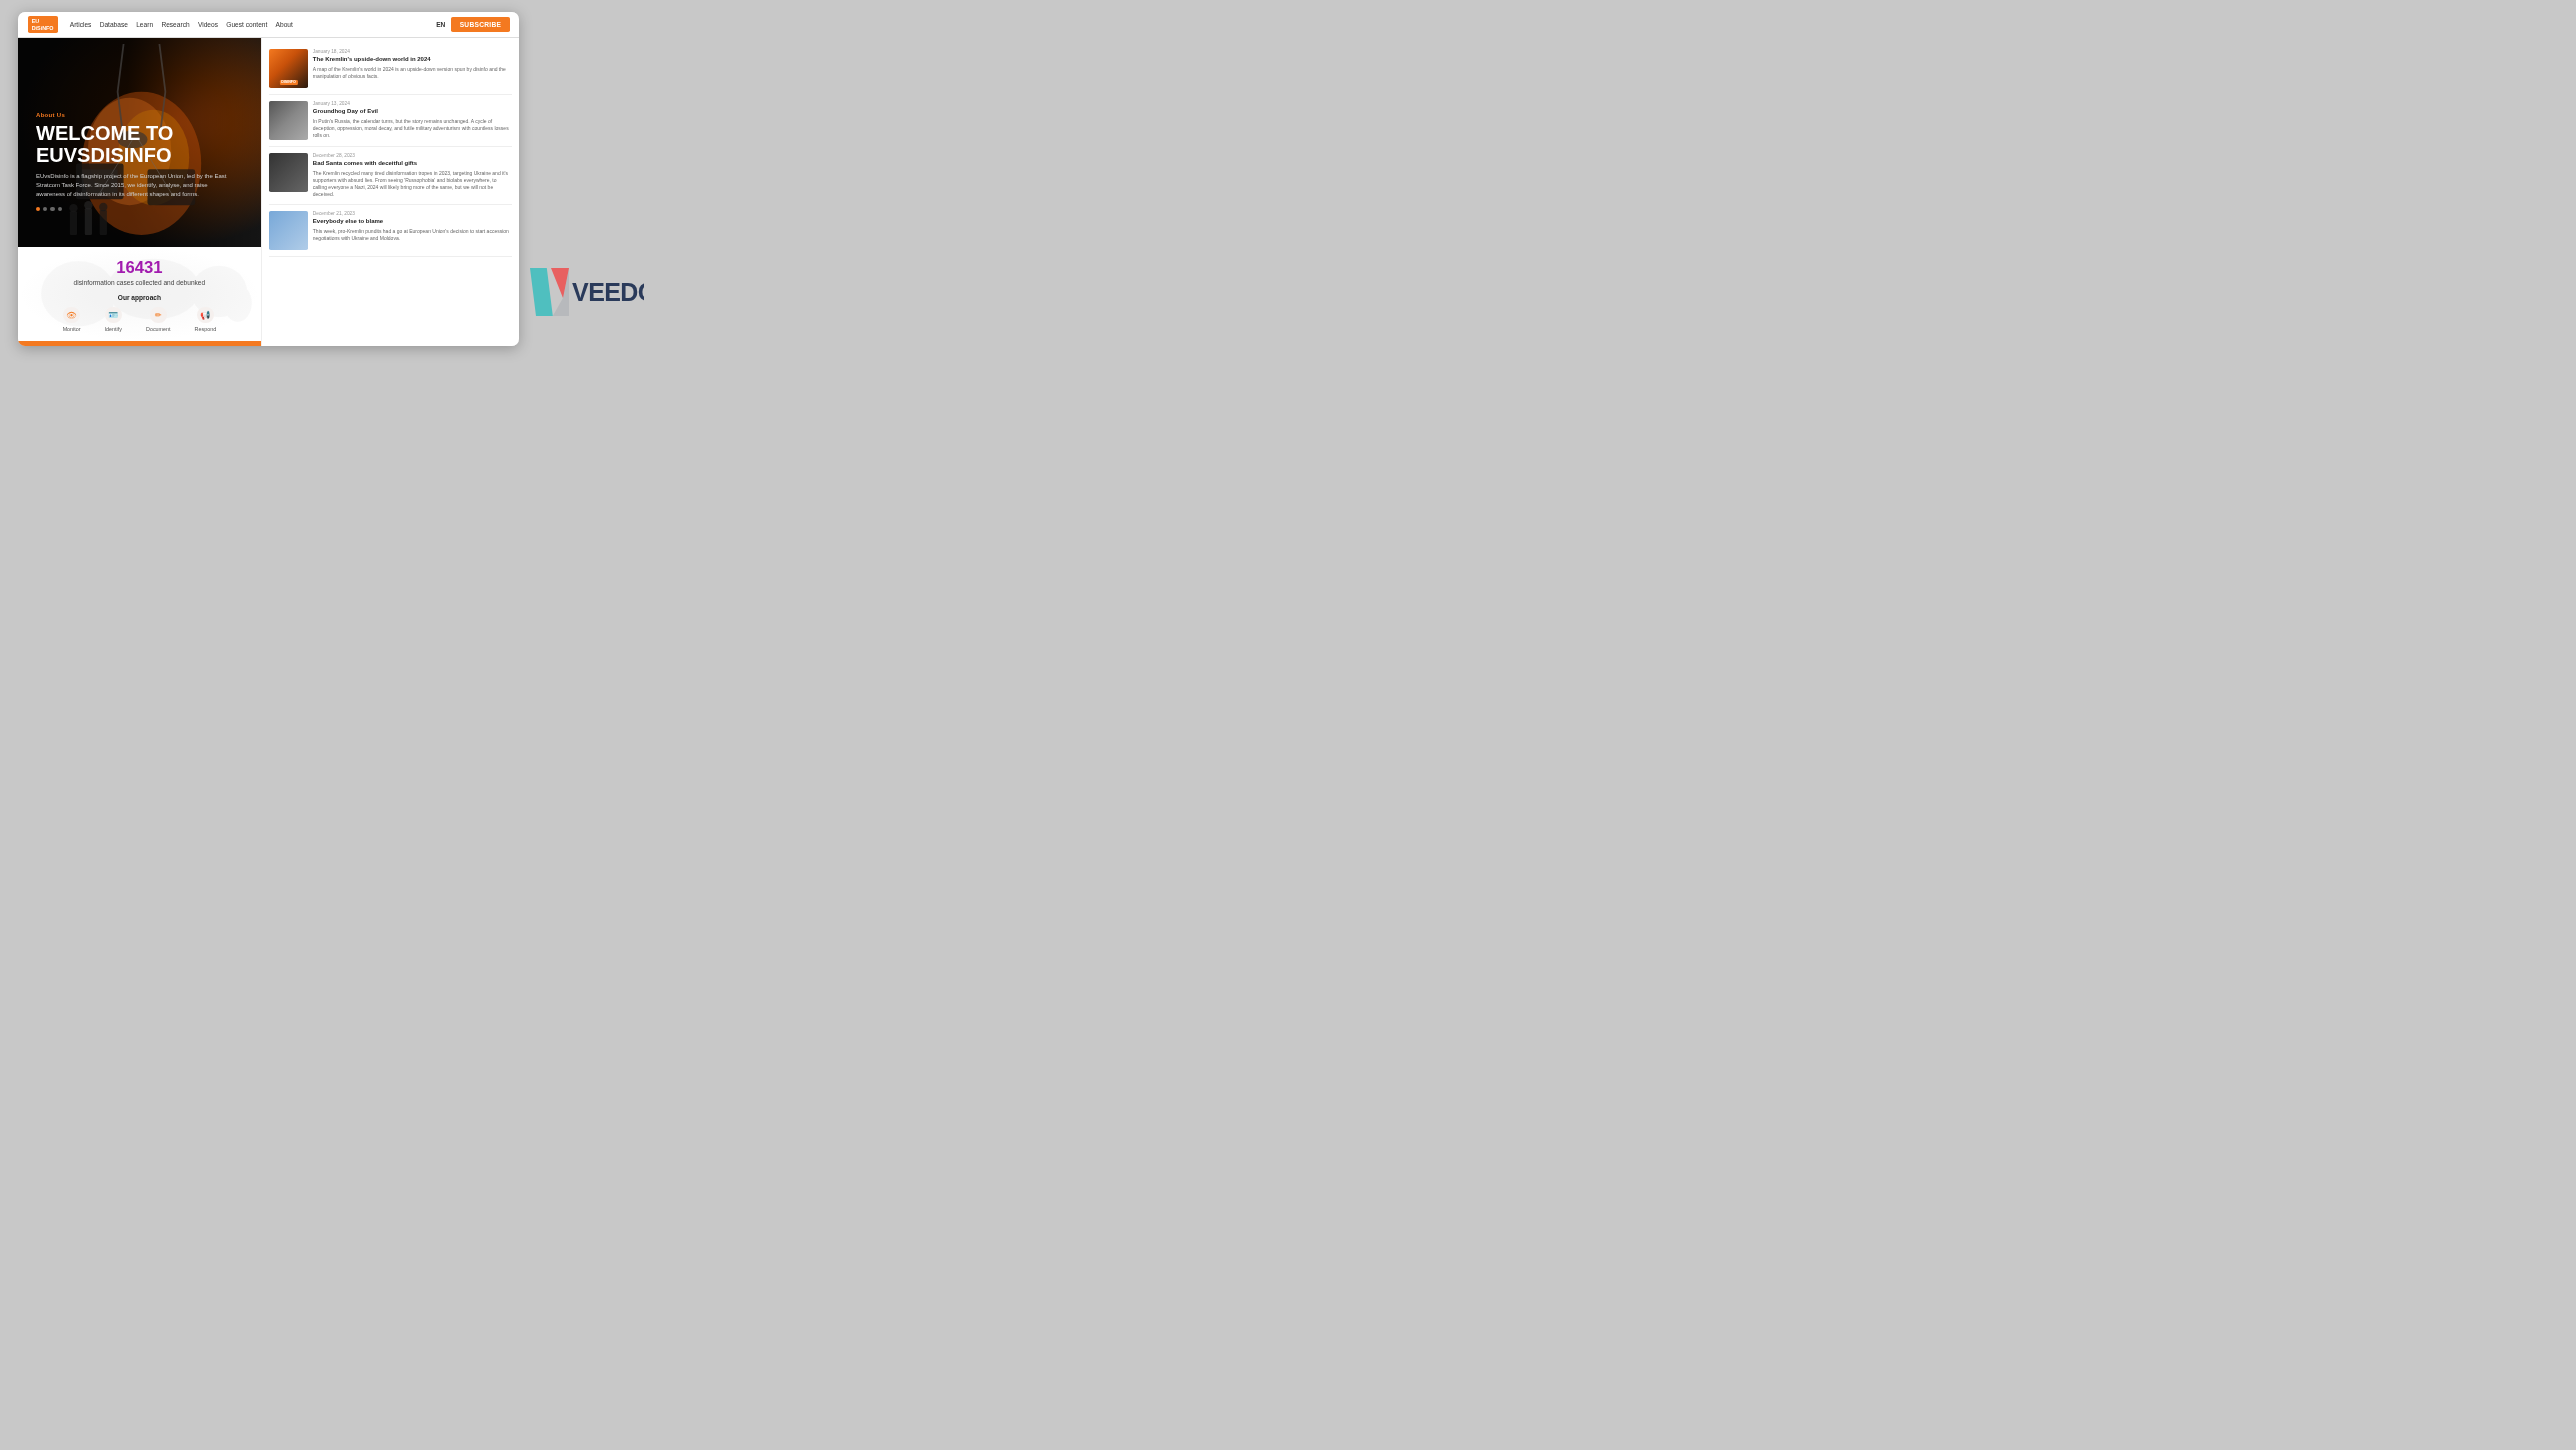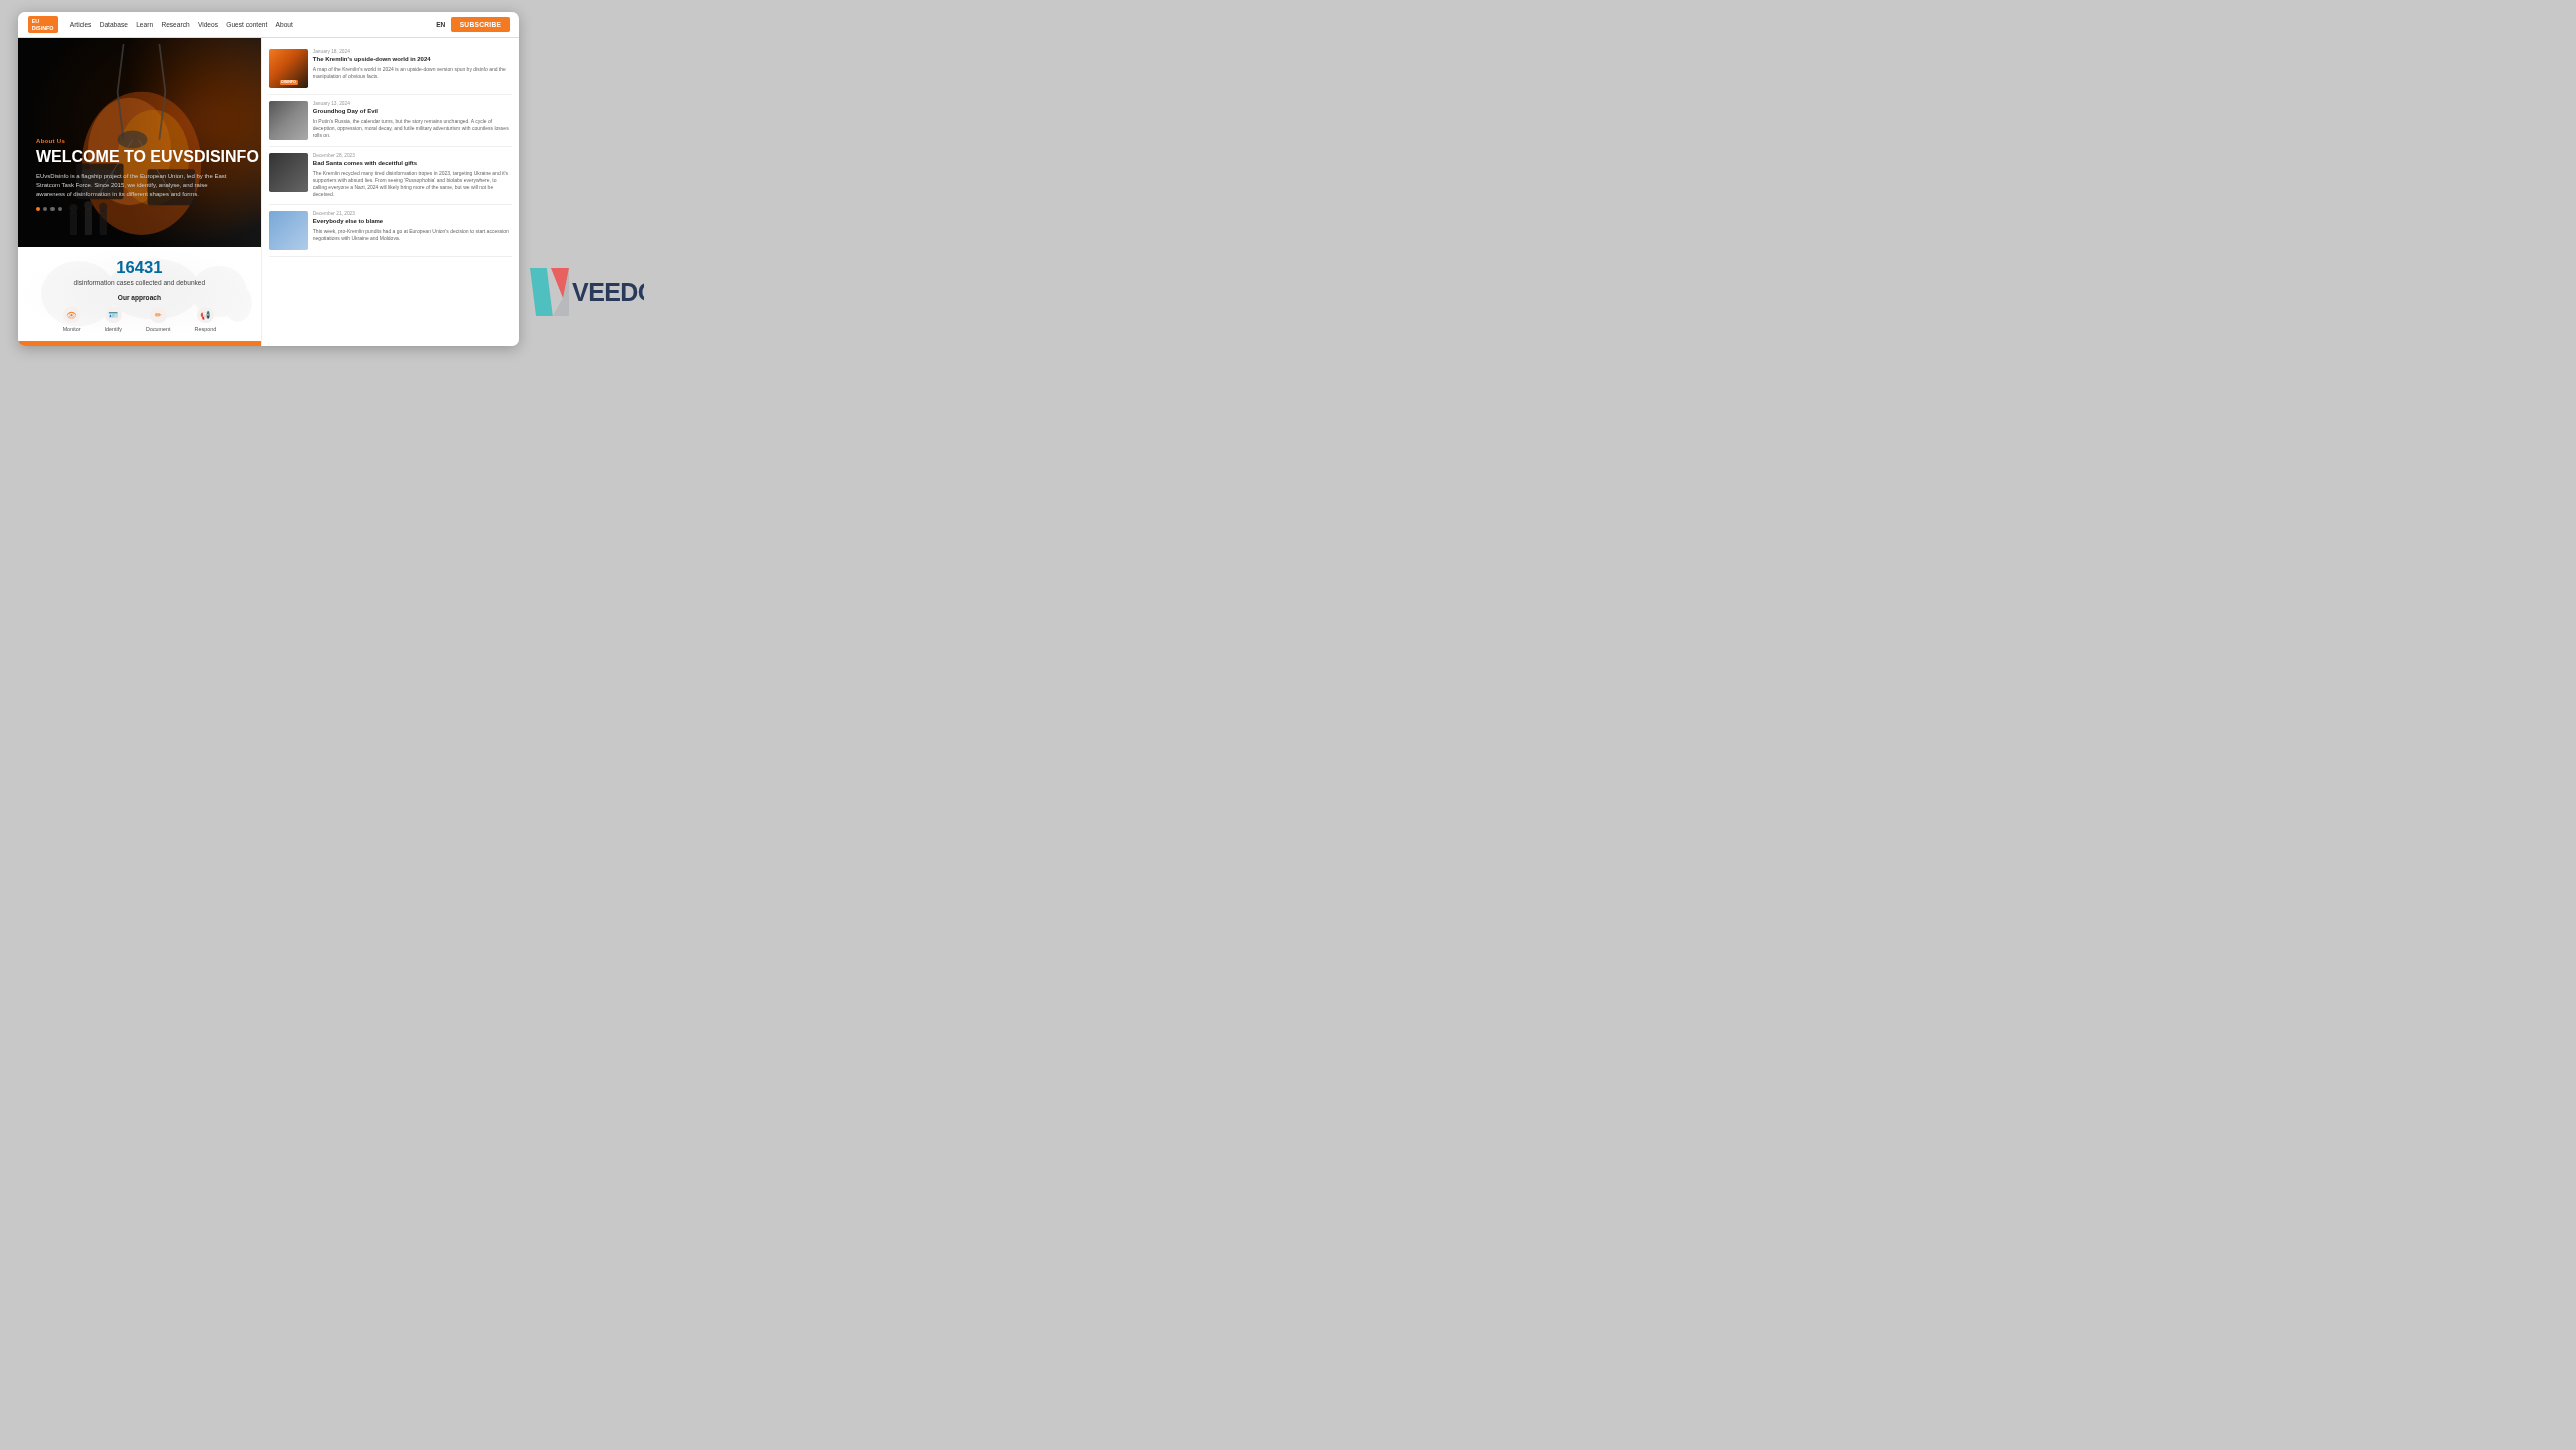--- a/index.html
+++ b/index.html
@@ -119,21 +119,21 @@
     }
     .about-us-label {
       color: #f47920;
       font-size: 6px;
       font-weight: bold;
       letter-spacing: 0.3px;
       margin-bottom: 3.6px;
     }
     .hero-title {
       color: #fff;
-      font-size: 16px;
+      font-size: 20px;
       font-weight: 900;
       text-transform: uppercase;
       line-height: 1.1;
       margin-bottom: 6px;
     }
     .hero-desc {
       color: #ccc;
       font-size: 6px;
       line-height: 1.5;
       max-width: 191px;
@@ -158,21 +158,21 @@
       text-align: center;
       position: relative;
     }
     .stats-bg-map {
       position: absolute;
       inset: 0;
       opacity: 0.08;
       background: radial-gradient(ellipse at center, #999 0%, transparent 70%);
     }
     .stats-number {
-      color: #0369a1;
+      color: #a21caf;
       font-size: 16.7px;
       font-weight: bold;
       position: relative;
       z-index: 1;
     }
     .stats-label {
       font-size: 6.6px;
       color: #444;
       margin-top: 1.8px;
       position: relative;

